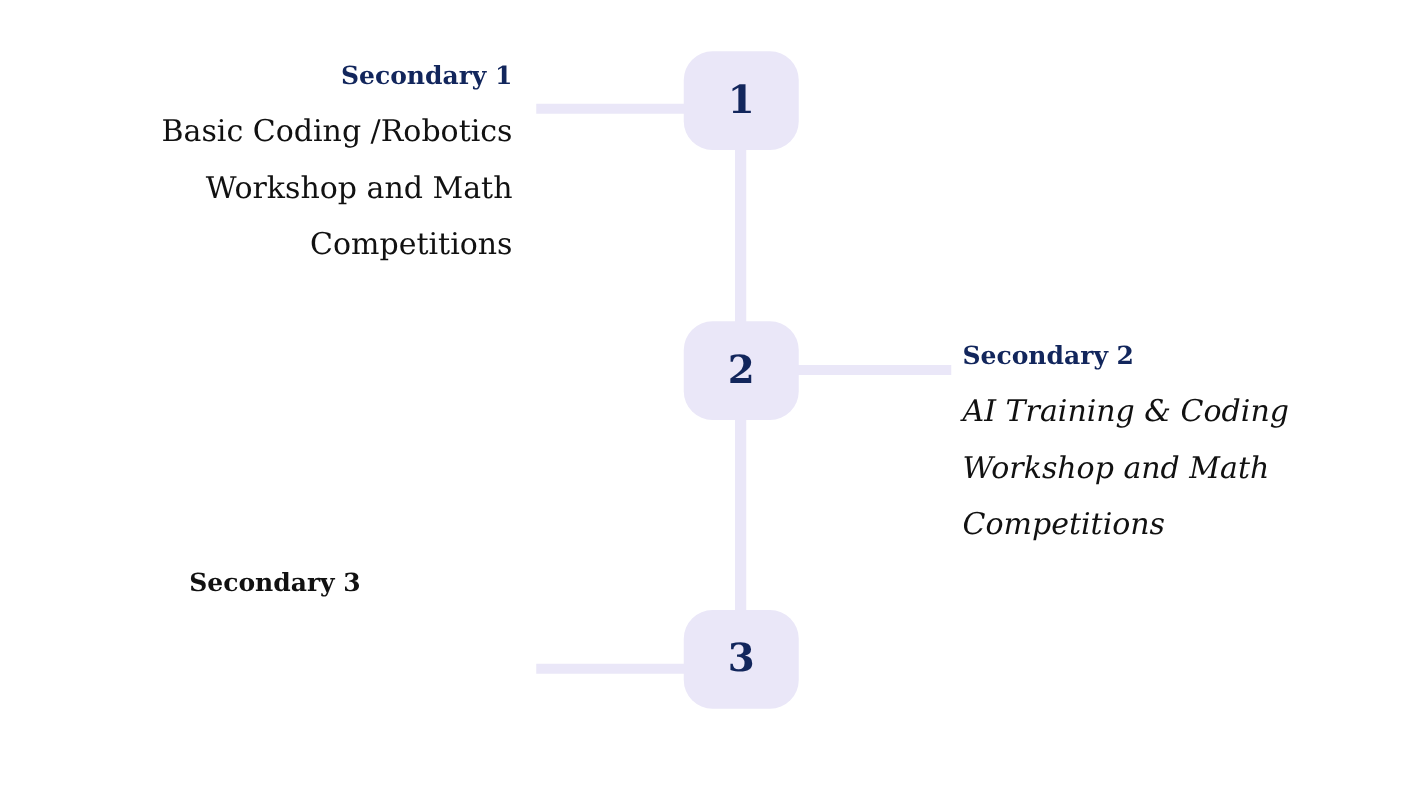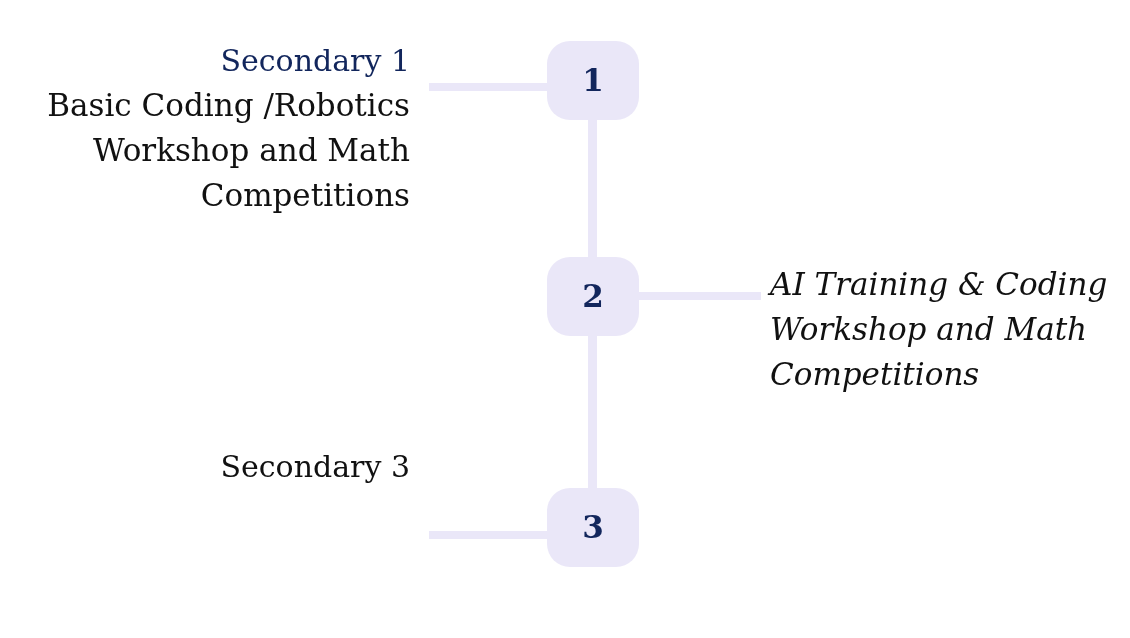--- a/index.html
+++ b/index.html
@@ -45,28 +45,28 @@
     color: #12265c;
     line-height: 1;
   }
 
   
   .block { position: absolute; z-index: 3; line-height: 45px; }
   .block.align-right { text-align: right; }
   .block.align-left  { text-align: left; }
   #block-1 { left: 30px;  top: 38px;  width: 380px; }
   #block-2 { left: 770px; top: 262px; width: 340px; }
-  #block-3 { left: 30px;  top: 444px; width: 380px; }
+  #block-3 { left: 30px;  top: 444px; width: 380px; text-align: center; }
   .item-title {
-    font-size: 30px;
-    font-weight: normal;
+    font-size: 20px;
+    font-weight: bold;
     color: #12265c;
   }
   .item-desc {
-    font-size: 31px;
+    font-size: 24px;
     color: #111111;
     white-space: pre-line;
   }
 </style>
 </head>
 <body>
 
 <div class="canvas">
 
   <div class="connector vline" id="v1"></div>
@@ -86,20 +86,21 @@
   </div>
 
   <div class="block align-right" id="block-1">
     <div class="item-title" style="color: rgb(18, 38, 92);">Secondary 1</div>
     <div class="item-desc" style="color: rgb(17, 17, 17);">Basic Coding /Robotics
 Workshop and Math
 Competitions</div>
   </div>
 
   <div class="block align-left" id="block-2">
+    <div class="item-title" style="color: rgb(18, 38, 92);">Secondary 2</div>
     <div class="item-desc" style="color: rgb(17, 17, 17); font-style: italic;">AI Training &amp; Coding
 Workshop and Math
 Competitions</div>
   </div>
 
   <div class="block align-right" id="block-3">
     <div class="item-title" style="color: rgb(17, 17, 17);">Secondary 3</div>
   </div>
 
 </div>

